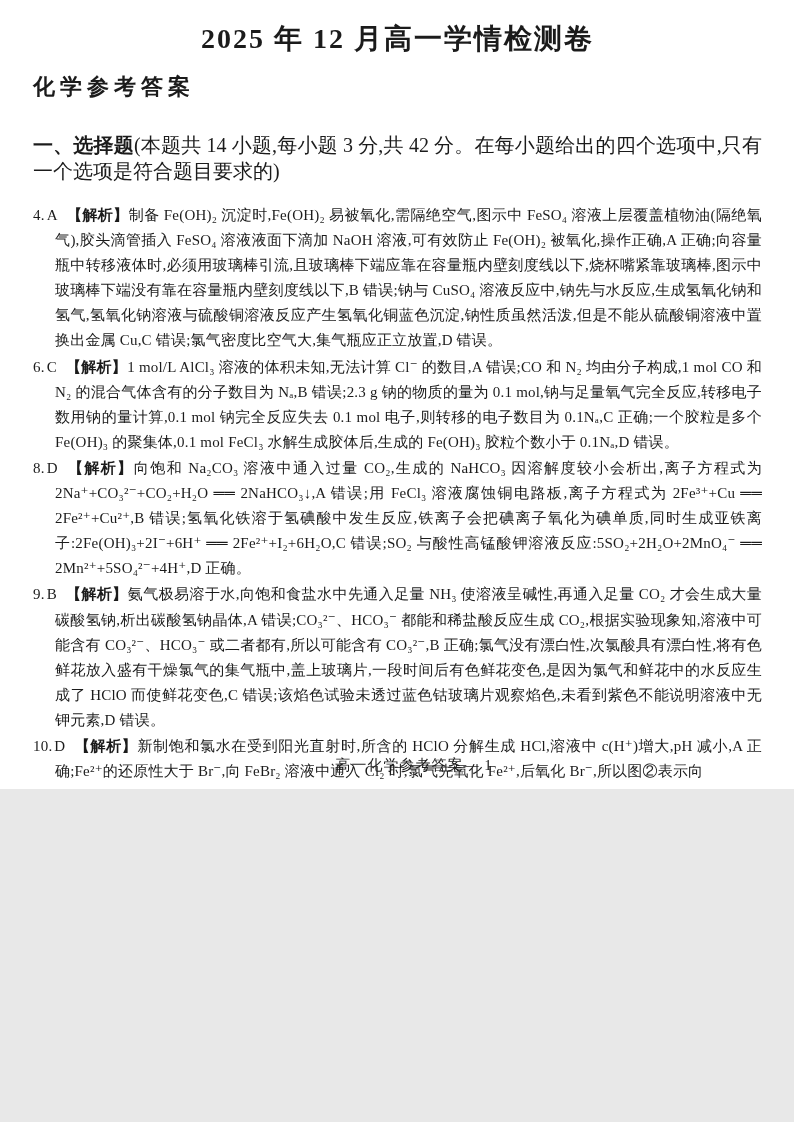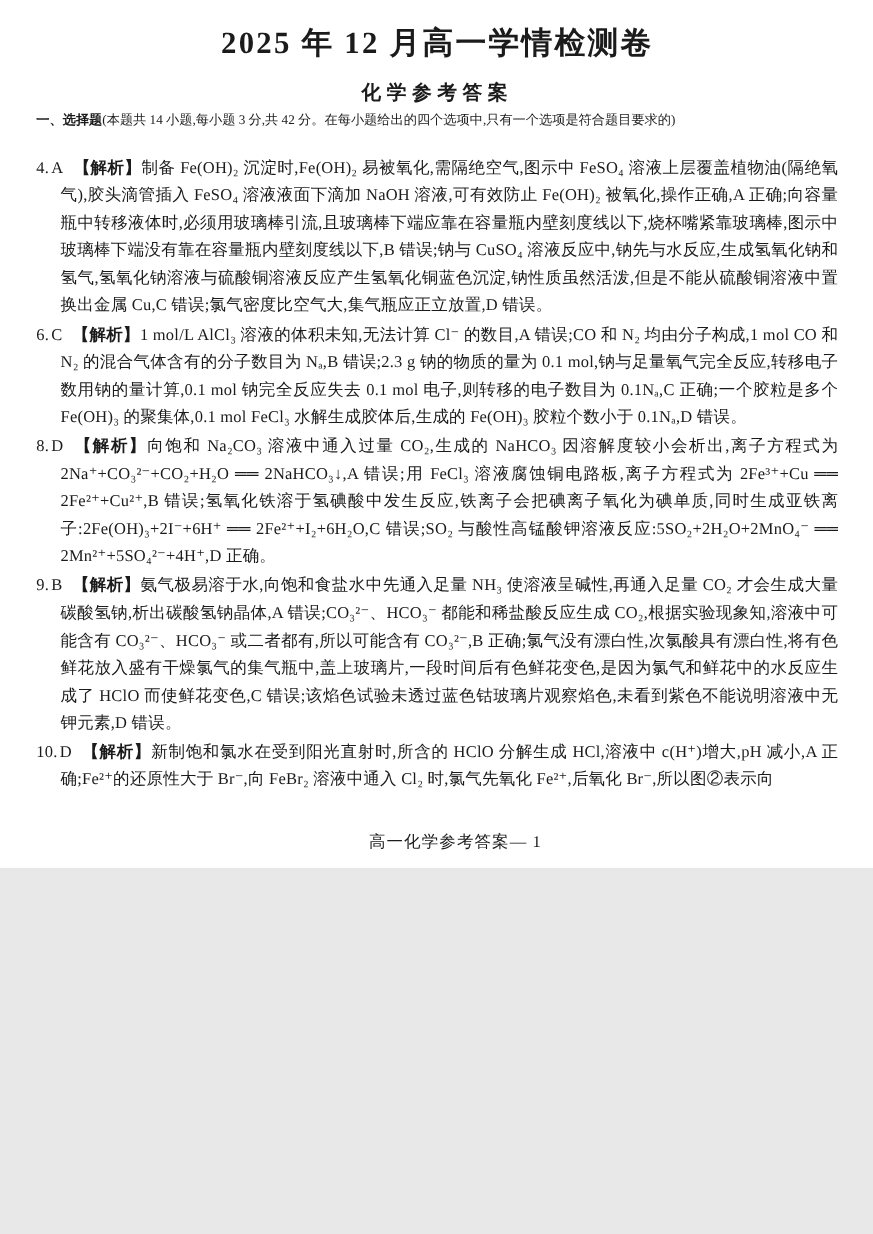--- a/index.html
+++ b/index.html
@@ -7,25 +7,25 @@
     width:794px; height:789px; margin:0 auto; background:#ffffff;
     position:relative; box-sizing:border-box; overflow:hidden;
     font-family:"Liberation Serif","DejaVu Serif",serif; color:#1b1b1b;
     padding:14px 32px 0 33px;
   }
   .doc-title {
     text-align:center; font-size:28px; font-weight:700; letter-spacing:2px;
     margin:6px 0 0 0; font-family:"Liberation Serif","DejaVu Serif",serif;
   }
   .doc-subtitle {
-    text-align:center; font-size:18px; font-weight:700; letter-spacing:5px;
+    font-size:22px; font-weight:700; letter-spacing:5px;
     margin:14px 0 0 0; font-family:Liberation Sans, sans-serif;
   }
   .section-line {
-    font-size:12px; line-height:26px; text-align:justify;
+    margin-top:30px; font-size:20px; line-height:26px; text-align:justify;
   }
   .section-heading {
     font-weight:700; font-family:"Liberation Sans","DejaVu Sans",sans-serif;
   }
   table.answers {
     border-collapse:collapse; margin:9px auto 9px auto; table-layout:fixed;
     width:632px; border:2px solid #2e2e2e;
   }
   table.answers td {
     border:1.2px solid #4a4a4a; height:28px; text-align:center;

